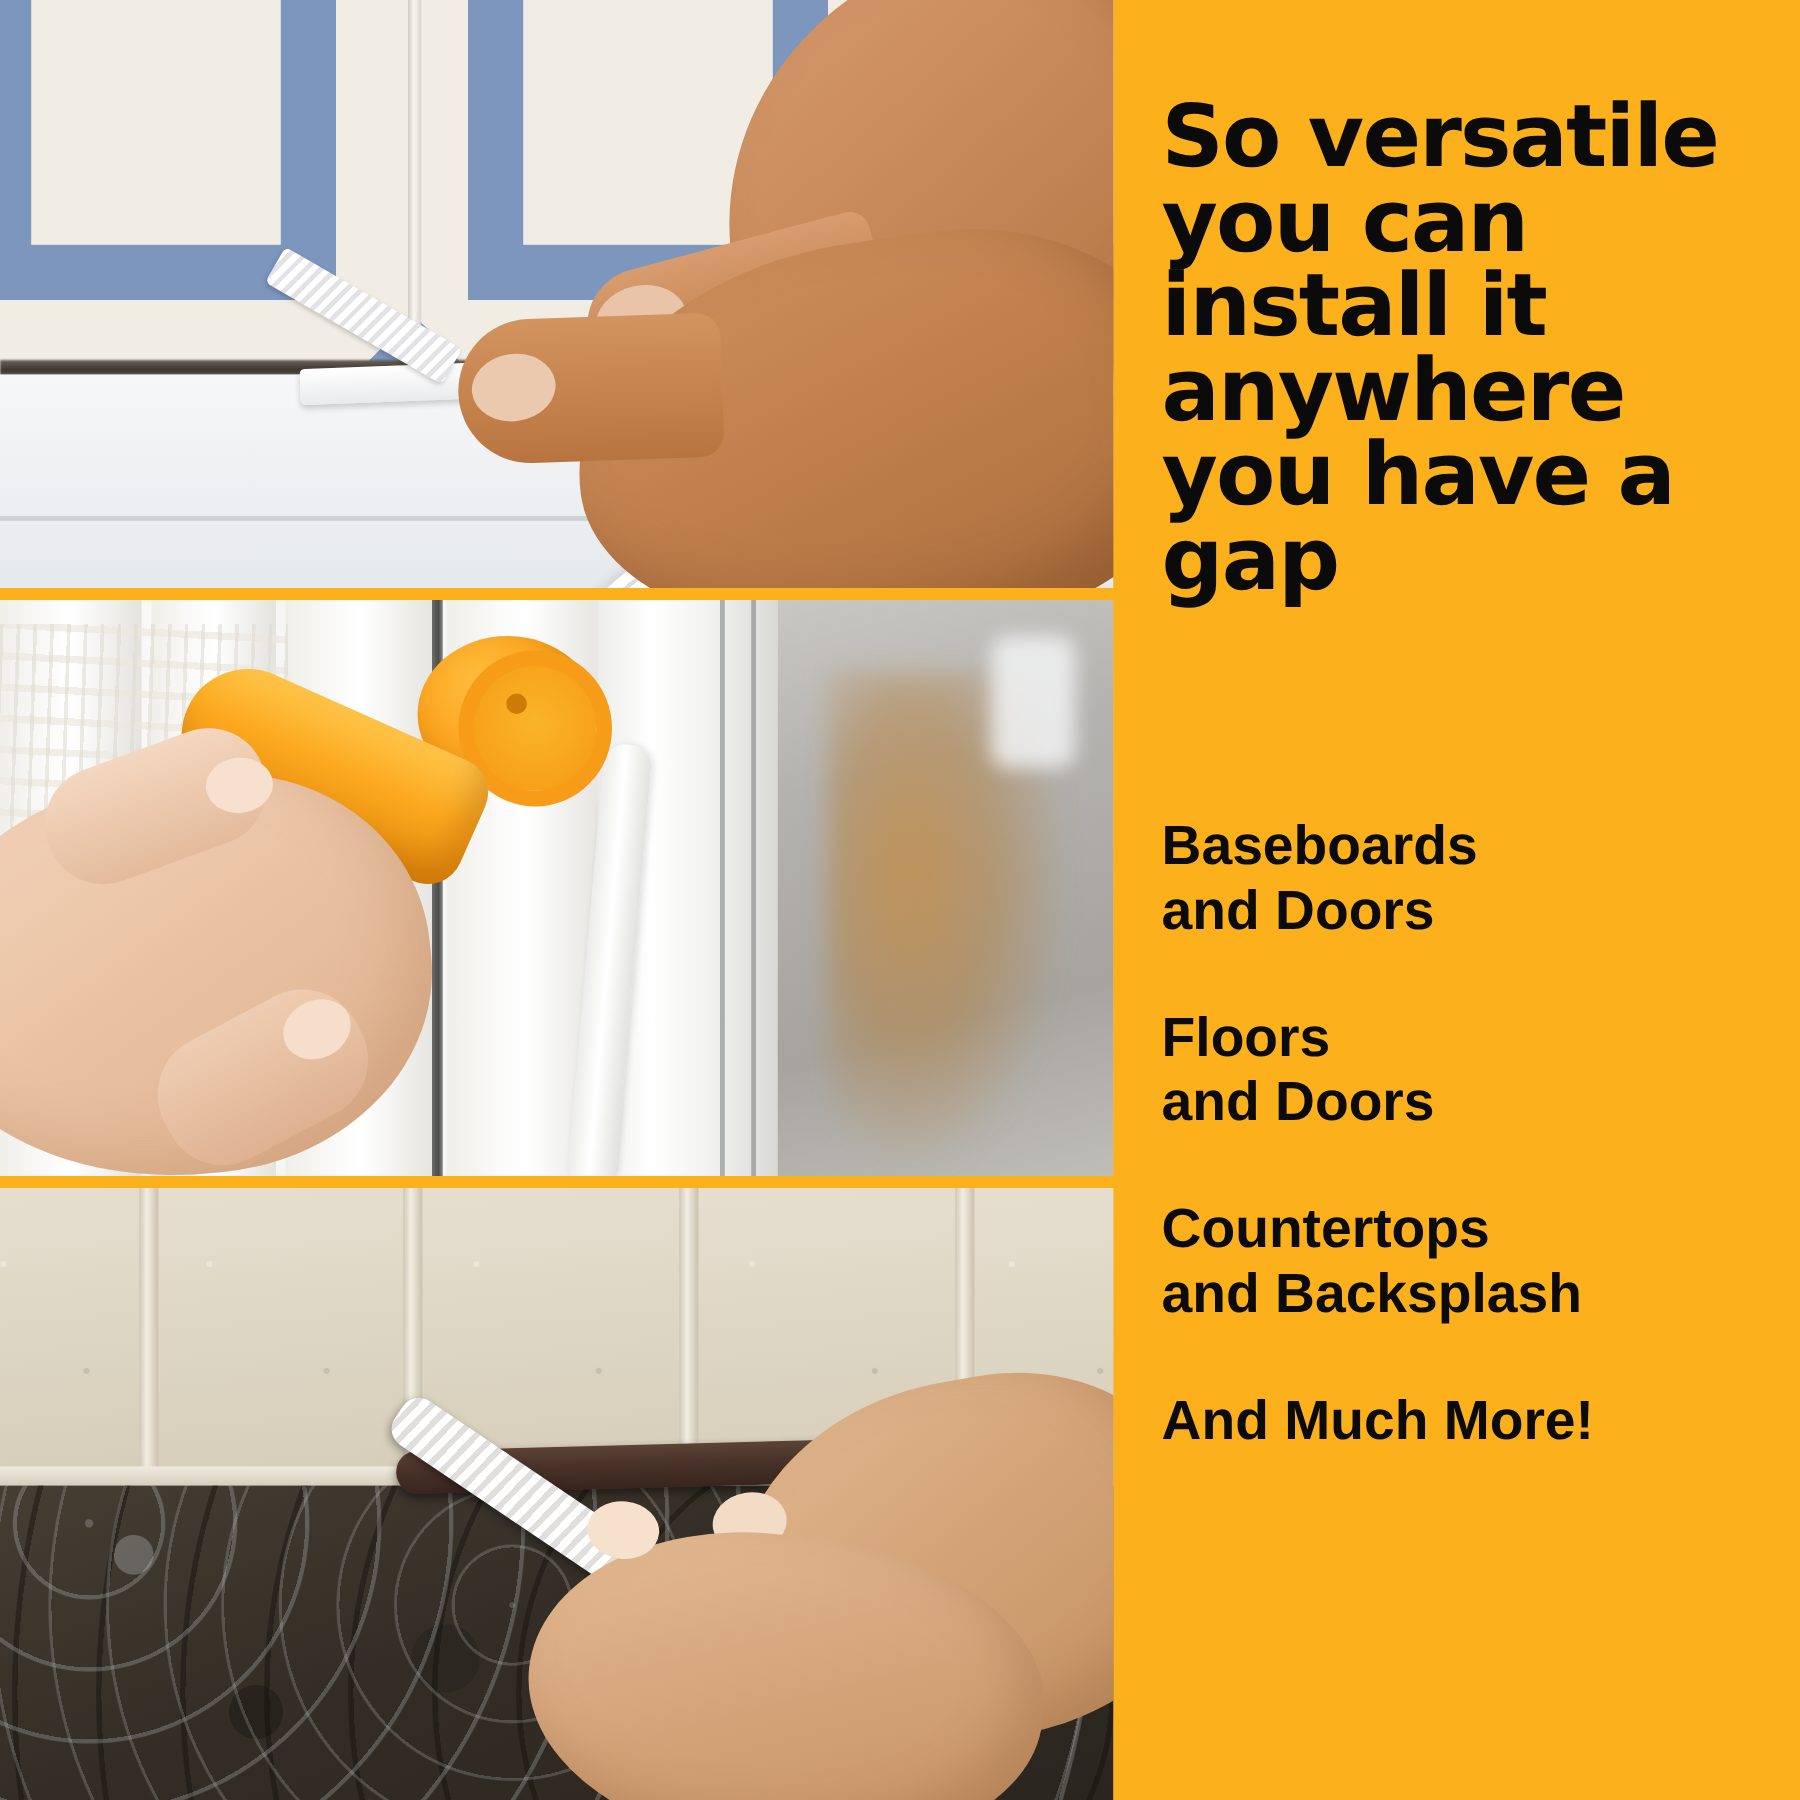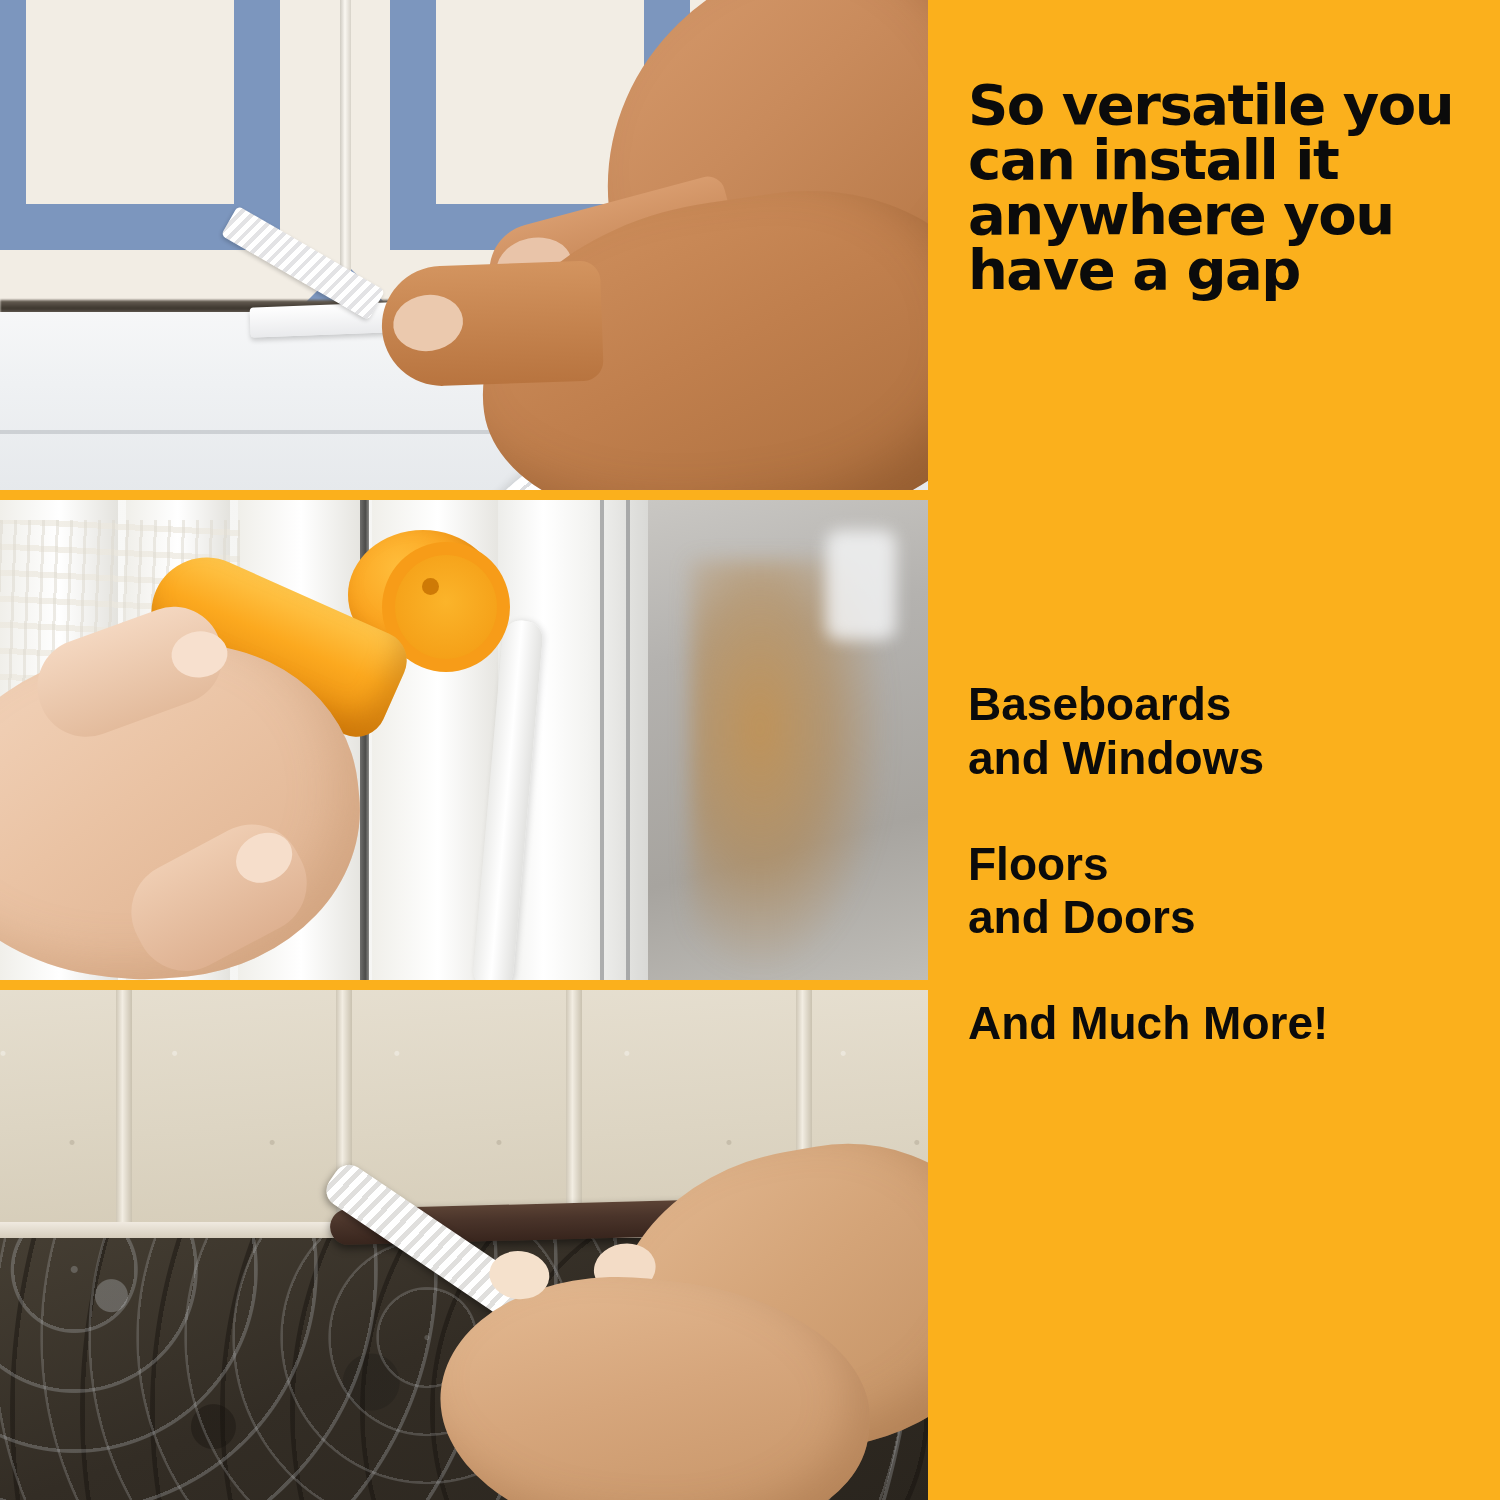--- a/index.html
+++ b/index.html
@@ -333,21 +333,21 @@
     left:928px; top:0;
     width:572px; height:1500px;
     background:#FBB01C;
   }
   .headline {
     position:absolute;
     left:40px; top:78px;
     width:520px;
     font-family:"DejaVu Sans", sans-serif;
     font-weight:700;
-    font-size:56px;
+    font-size:72px;
     line-height:0.98;
     letter-spacing:-1.5px;
     color:#0B0B0B;
     margin:0;
   }
   .bullets {
     position:absolute;
     left:40px; top:678px;
     width:520px;
   }
@@ -465,20 +465,22 @@
       </div>
     </div>
   </div>
 
   <div class="text-panel">
 
     <h1 class="headline">So versatile you can install it anywhere you have a gap</h1>
 
     <div class="bullets">
       <p class="bullet">Baseboards
-and Windows</p>
+and Doors</p>
       <p class="bullet">Floors
 and Doors</p>
+      <p class="bullet">Countertops
+and Backsplash</p>
       <p class="bullet">And Much More!</p>
     </div>
   </div>
 
 </div>
 
 </body></html>

